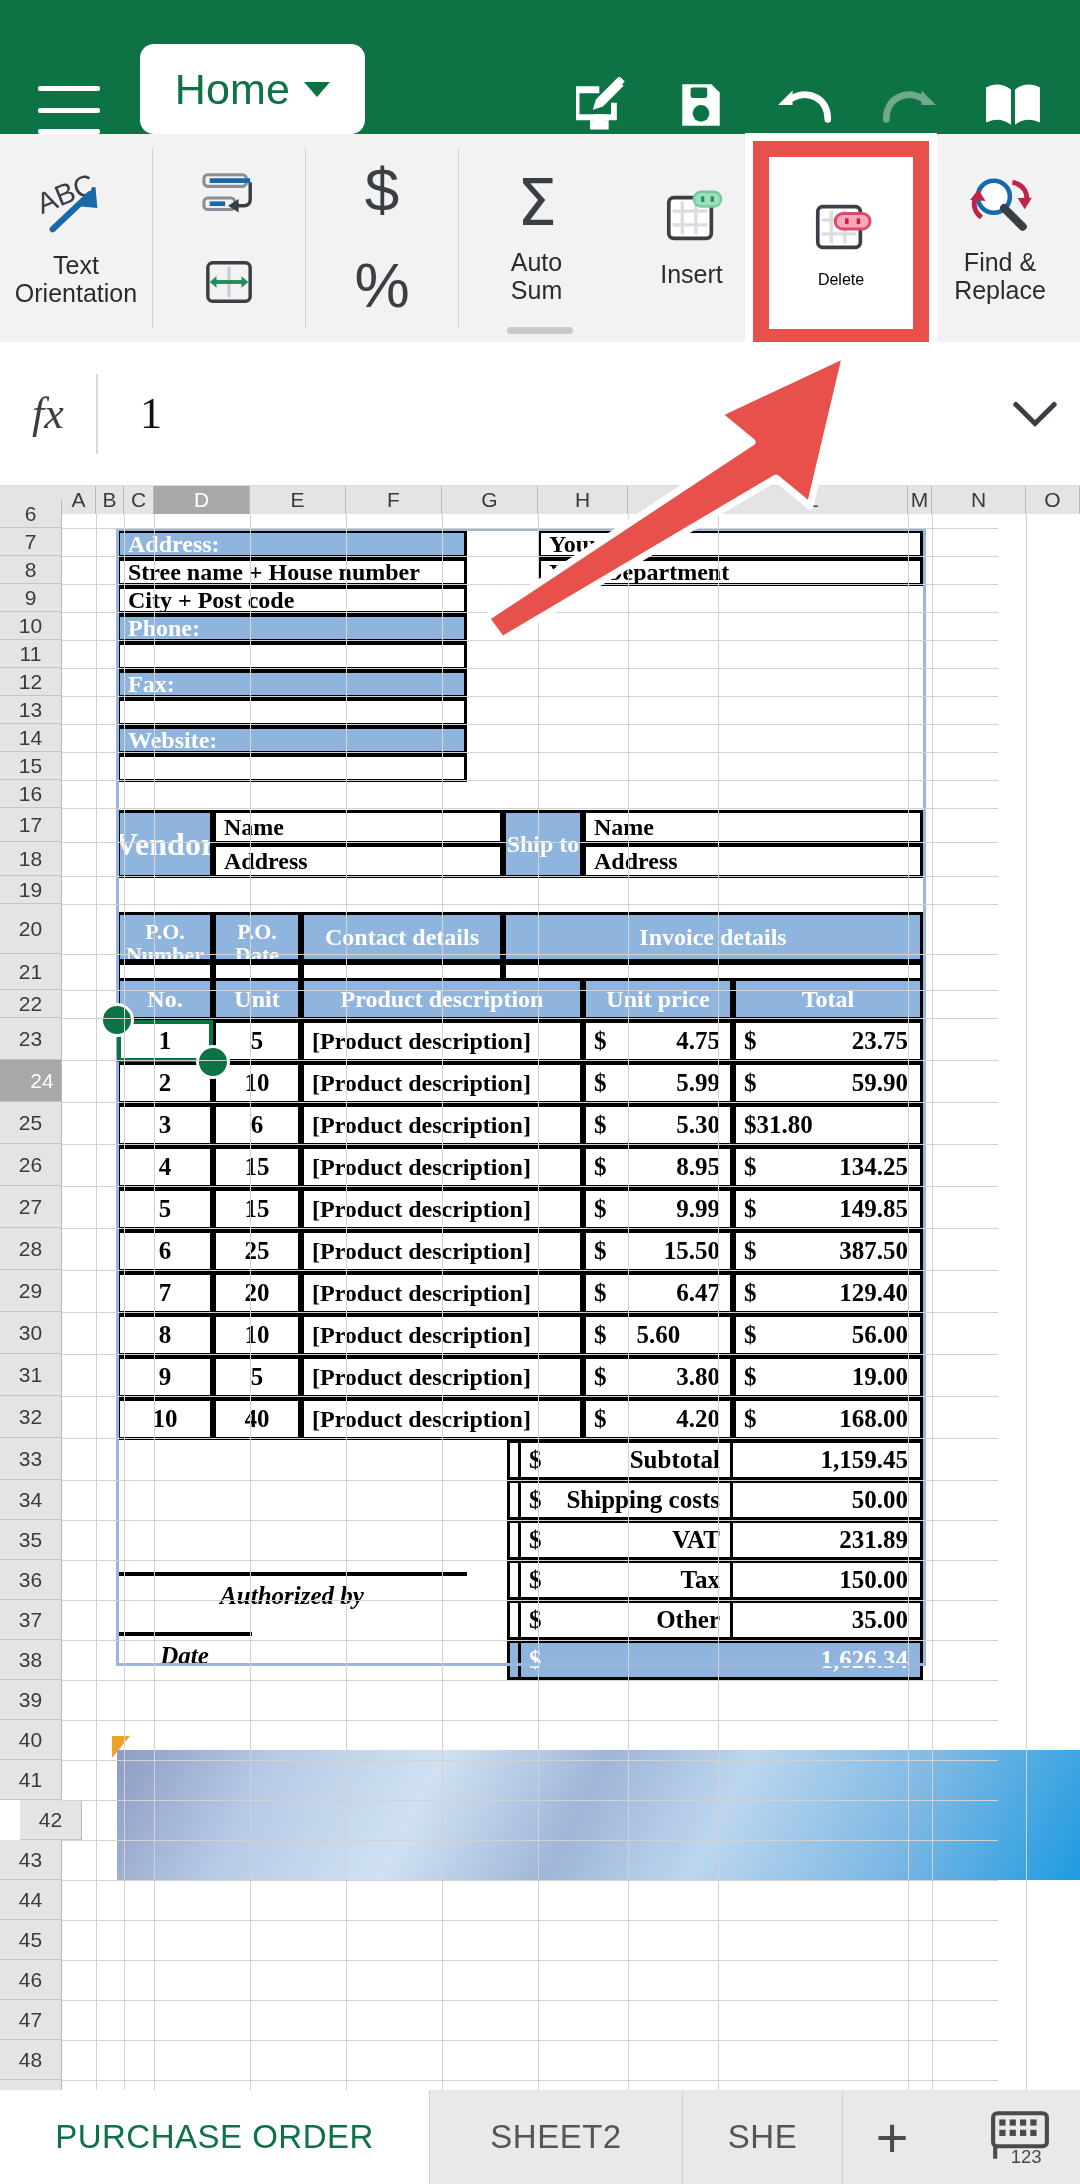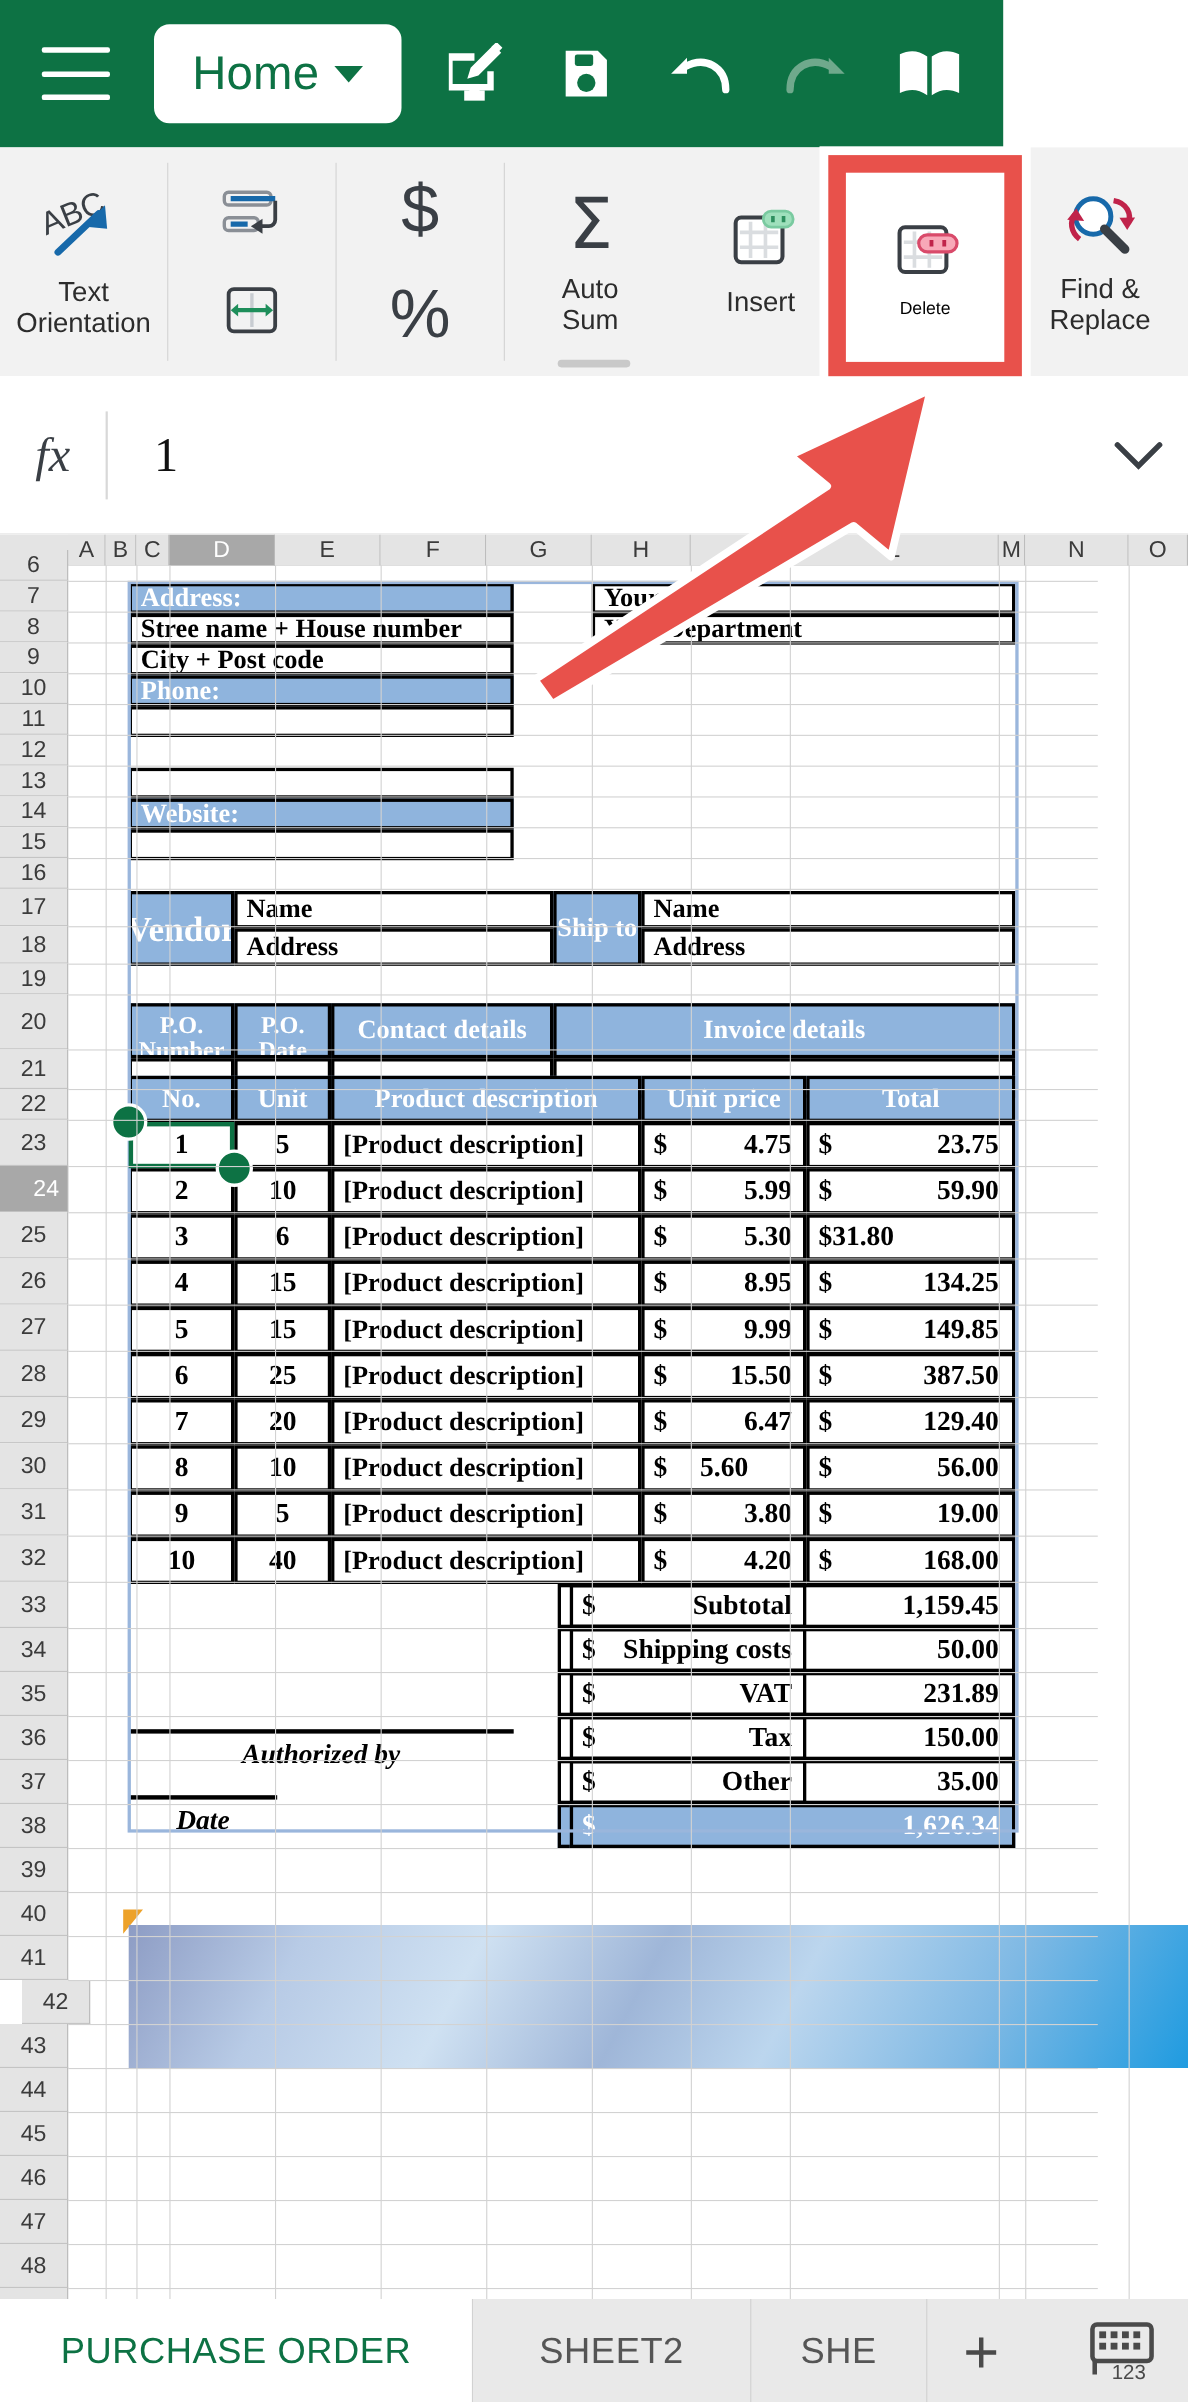--- a/index.html
+++ b/index.html
@@ -1,21 +1,21 @@
 <!DOCTYPE html>
 <html><head>
 <meta charset="utf-8">
 <style>
   * { box-sizing: border-box; margin:0; padding:0; }
   html,body { width:1080px; height:2184px; overflow:hidden; background:#fff;
               font-family:"Liberation Sans", sans-serif; }
 
   
-  .topbar{ position:absolute; left:0; top:0; width:912px; height:134px;
-           background:#0d7244; display:flex; align-items:center; }
+  .topbar{ position:absolute; left:0; top:0; width:1080px; height:134px;
+           background:#0d7244; display:flex; align-items:flex-end; }
   .hamburger{ width:62px; height:48px; margin-left:38px; display:flex; flex-direction:column;
               justify-content:space-between; cursor:pointer; }
   .hamburger i{ display:block; height:5px; background:#fff; border-radius:2px; width:100%; }
   .home-pill{ margin-left:40px; height:90px; min-width:225px; background:#fff; border-radius:14px;
               display:flex; align-items:center; justify-content:center; gap:14px; padding:0 26px; }
   .home-pill .lbl{ font-size:43px; color:#0d7244; font-weight:400; letter-spacing:.2px;}
   .caret{ width:0;height:0;border-left:13px solid transparent;border-right:13px solid transparent;
           border-top:15px solid #0d7244; }
   .top-icons{ margin-left:auto; display:flex; align-items:center; gap:46px; padding-right:38px; }
   .ticon{ width:58px; height:58px; display:flex; align-items:center; justify-content:center; }
@@ -360,20 +360,21 @@
       <div class="rh" style="top: 1566px; height: 40px;">49</div>
     </div>
 
   <div class="cells" id="cells">
 
     <div class="cell blue bd pl" style="left:55px;top:16px;width:350px;height:28px;font-size:24px;">Address:</div>
     <div class="cell bd pl" style="left:55px;top:44px;width:350px;height:28px;font-size:24px;">Stree name + House number</div>
     <div class="cell bd pl" style="left:55px;top:72px;width:350px;height:28px;font-size:24px;">City + Post code</div>
     <div class="cell blue bd pl" style="left:55px;top:100px;width:350px;height:28px;font-size:24px;">Phone:</div>
     <div class="cell bd pl" style="left:55px;top:128px;width:350px;height:28px;font-size:24px;"></div>
+    <div class="cell blue bd pl" style="left:55px;top:156px;width:350px;height:28px;font-size:24px;">Fax:</div>
     <div class="cell bd pl" style="left:55px;top:184px;width:350px;height:28px;font-size:24px;"></div>
     <div class="cell blue bd pl" style="left:55px;top:212px;width:350px;height:28px;font-size:24px;">Website:</div>
     <div class="cell bd pl" style="left:55px;top:240px;width:350px;height:28px;font-size:24px;"></div>
 
     <div class="cell bd pl" style="left:476px;top:16px;width:385px;height:28px;font-size:24px;">Your</div>
     <div class="cell bd pl" style="left:476px;top:44px;width:385px;height:28px;font-size:24px;">Your Department</div>
 
     <div class="cell blue bd ctr" style="left:55px;top:296px;width:96px;height:68px;font-size:32px;">Vendor</div>
     <div class="cell bd pl" style="left:151px;top:296px;width:290px;height:34px;font-size:24px;">Name</div>
     <div class="cell bd pl" style="left:151px;top:330px;width:290px;height:34px;font-size:24px;">Address</div>

